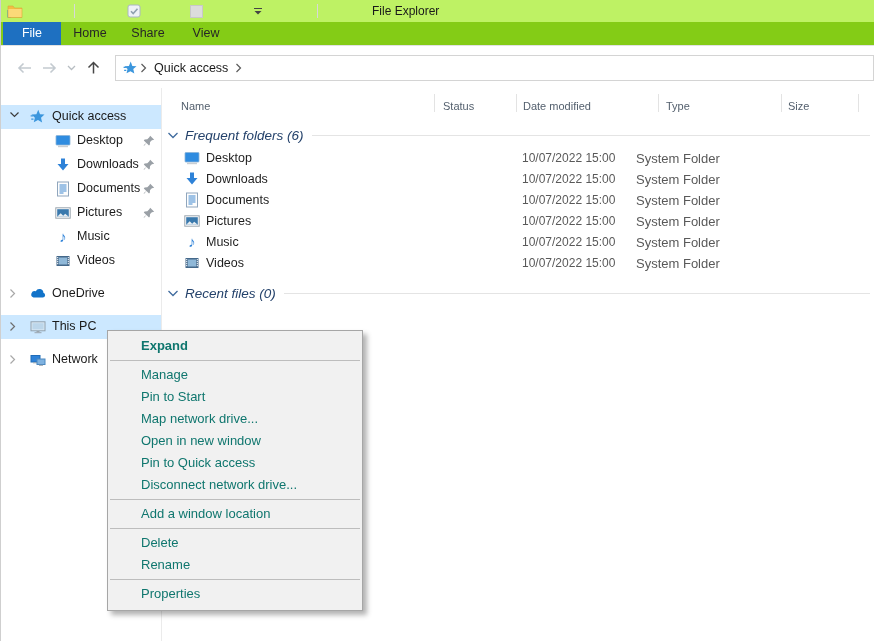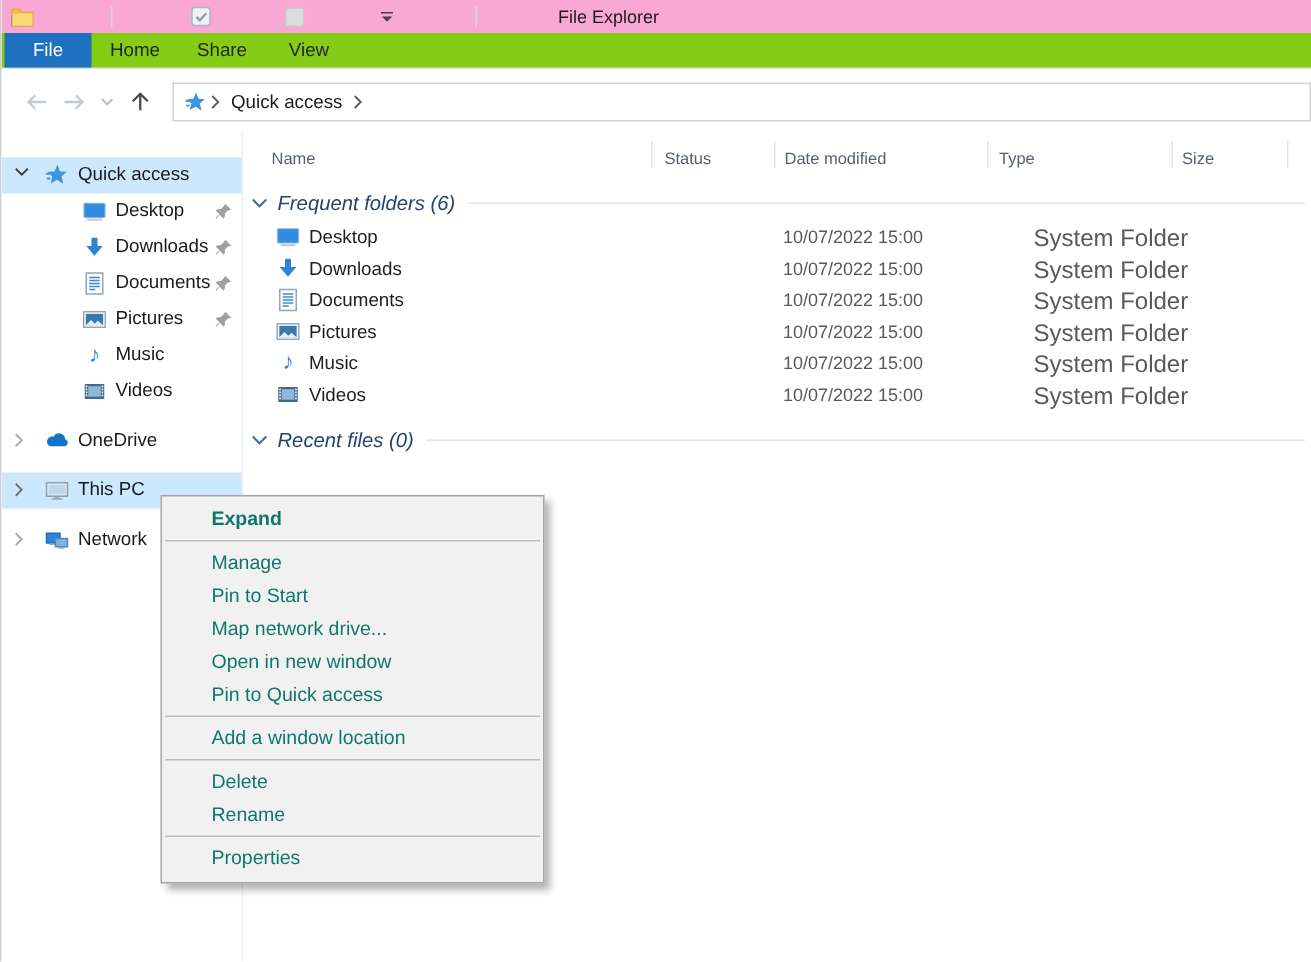--- a/index.html
+++ b/index.html
@@ -9,21 +9,21 @@
     --menu_bg:#f1f1f1;
     --menu_border:#a6a6a6;
     --secondary_text:#595959;
     --header_text:#54606e;
   }
   *{box-sizing:border-box;margin:0;padding:0;}
   body{width:874px;height:641px;font-family:"Liberation Sans",sans-serif;font-size:13px;color:#1a1a1a;background:#fff;overflow:hidden;}
   .window{position:relative;width:874px;height:641px;background:#fff;border-left:1px solid #cfcfcf;overflow:hidden;}
 
   
-  .titlebar{position:absolute;left:0;top:0;right:0;height:22px;display:flex;align-items:center;padding-left:5px;background:#f9a8d4;gap:44px;}
+  .titlebar{position:absolute;left:0;top:0;right:0;height:22px;display:flex;align-items:center;padding-left:5px;background:#bef264;gap:44px;}
   .qat-sep{width:1px;height:14px;background:#d8d8d8;margin:0 6px;flex:none;}
   .qat-btn{display:flex;align-items:center;justify-content:center;width:18px;height:18px;flex:none;}
   .win-title{font-size:12px;color:#1a1a1a;margin-left:4px;white-space:nowrap;}
 
   
   .tabrow{position:absolute;left:0;top:22px;right:0;height:24px;display:flex;border-bottom:1px solid #e2e2e2;background:#84cc16;}
   .tab{width:58px;text-align:center;line-height:23px;font-size:12.5px;color:#262626;}
   .tab.active{background:var(--accent);color:#fff;margin-left:2px;}
 
   
@@ -61,21 +61,21 @@
 
   .group-header{display:flex;align-items:center;height:18px;margin:10px 4px 0 5px;font-style:italic;}
   .gh-title{color:var(--group_title);font-size:13.5px;margin:0 8px 0 6px;white-space:nowrap;}
   .gh-rule{flex:1;height:1px;background:#e4e4e4;}
 
   .rows{margin-top:4px;}
   .file-row{position:relative;height:21px;}
   .fr-ico{position:absolute;left:22px;top:2px;width:16px;height:16px;}
   .fr-name{position:absolute;left:44px;top:3px;font-size:12.5px;color:#1e1e1e;white-space:nowrap;}
   .fr-date{position:absolute;left:360px;top:3px;font-size:12px;color:var(--secondary_text);white-space:nowrap;}
-  .fr-type{position:absolute;left:527px;top:3px;font-size:16px;color:var(--secondary_text);white-space:nowrap;}
+  .fr-type{position:absolute;left:474px;top:3px;font-size:13px;color:var(--secondary_text);white-space:nowrap;}
 
   
   .ctx{position:absolute;left:106px;top:330px;width:256px;background:var(--menu_bg);border:1px solid var(--menu_border);box-shadow:4px 4px 5px rgba(0,0,0,.3);padding:4px 0 5px;z-index:50;}
   .ctx-item{height:22px;line-height:22px;padding-left:33px;font-size:13px;color:#0f766e;white-space:nowrap;}
   .ctx-item.bold{font-weight:bold;}
   .ctx-sep{border-top:1px solid #bdbdbd;margin:3px 2px;}
   svg{display:block;}
 </style>
 </head>
 <body>
@@ -445,20 +445,21 @@
   </div>
 
   <div class="ctx">
     <div class="ctx-item bold">Expand</div>
     <div class="ctx-sep"></div>
     <div class="ctx-item">Manage</div>
     <div class="ctx-item">Pin to Start</div>
     <div class="ctx-item">Map network drive...</div>
     <div class="ctx-item">Open in new window</div>
     <div class="ctx-item">Pin to Quick access</div>
+    <div class="ctx-item">Disconnect network drive...</div>
     <div class="ctx-sep"></div>
     <div class="ctx-item">Add a window location</div>
     <div class="ctx-sep"></div>
     <div class="ctx-item">Delete</div>
     <div class="ctx-item">Rename</div>
     <div class="ctx-sep"></div>
     <div class="ctx-item">Properties</div>
   </div>
 
 </div>

